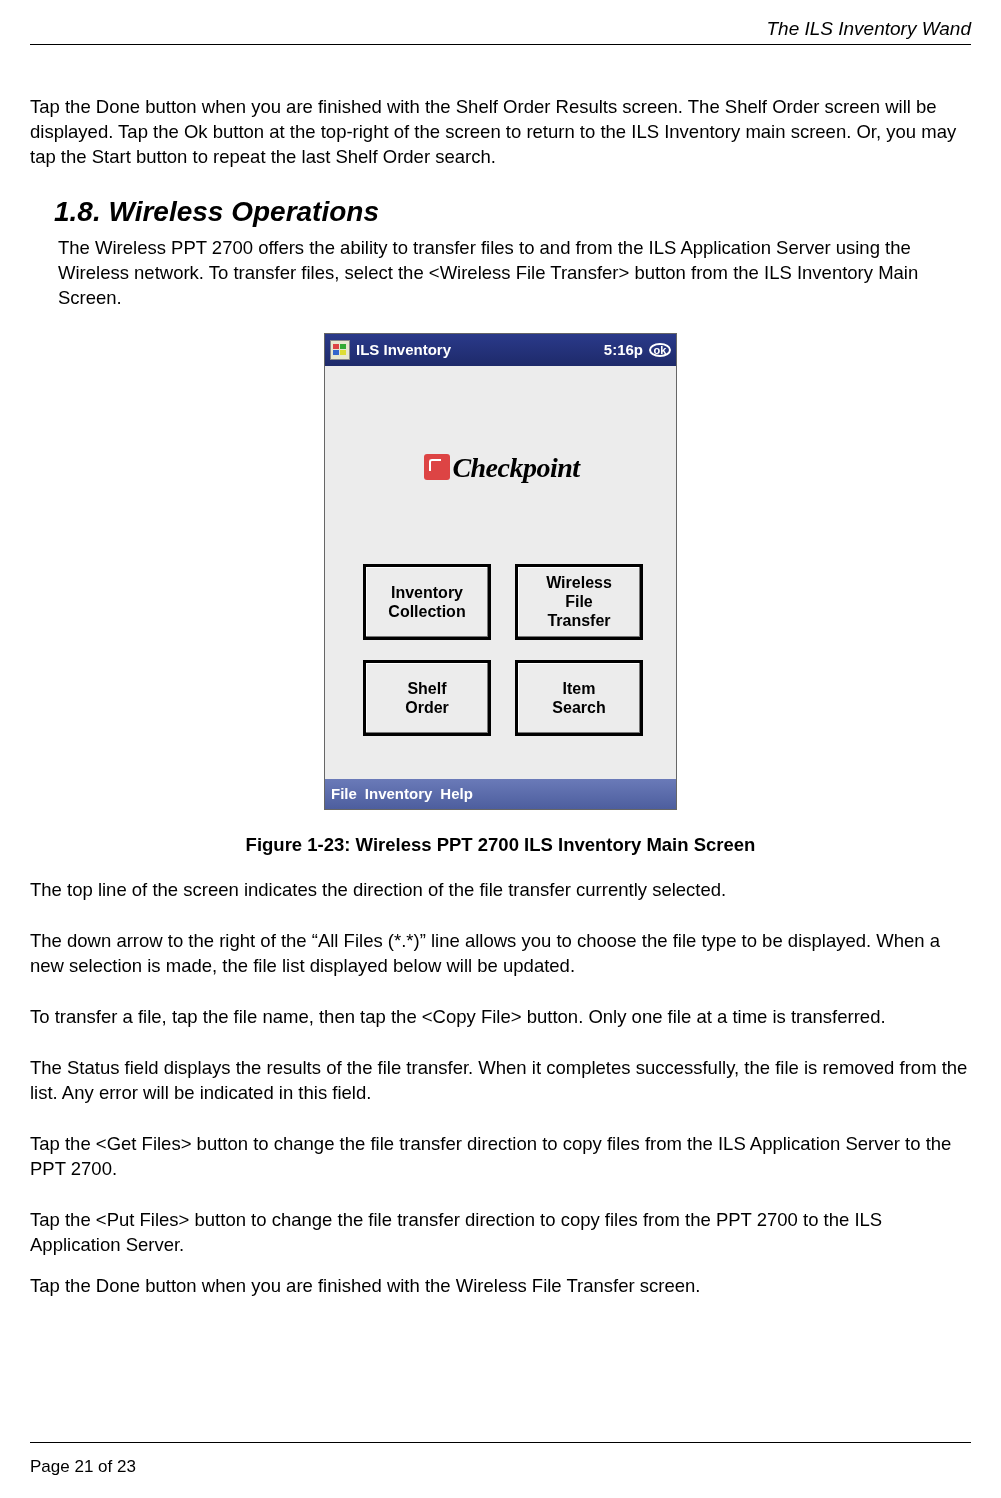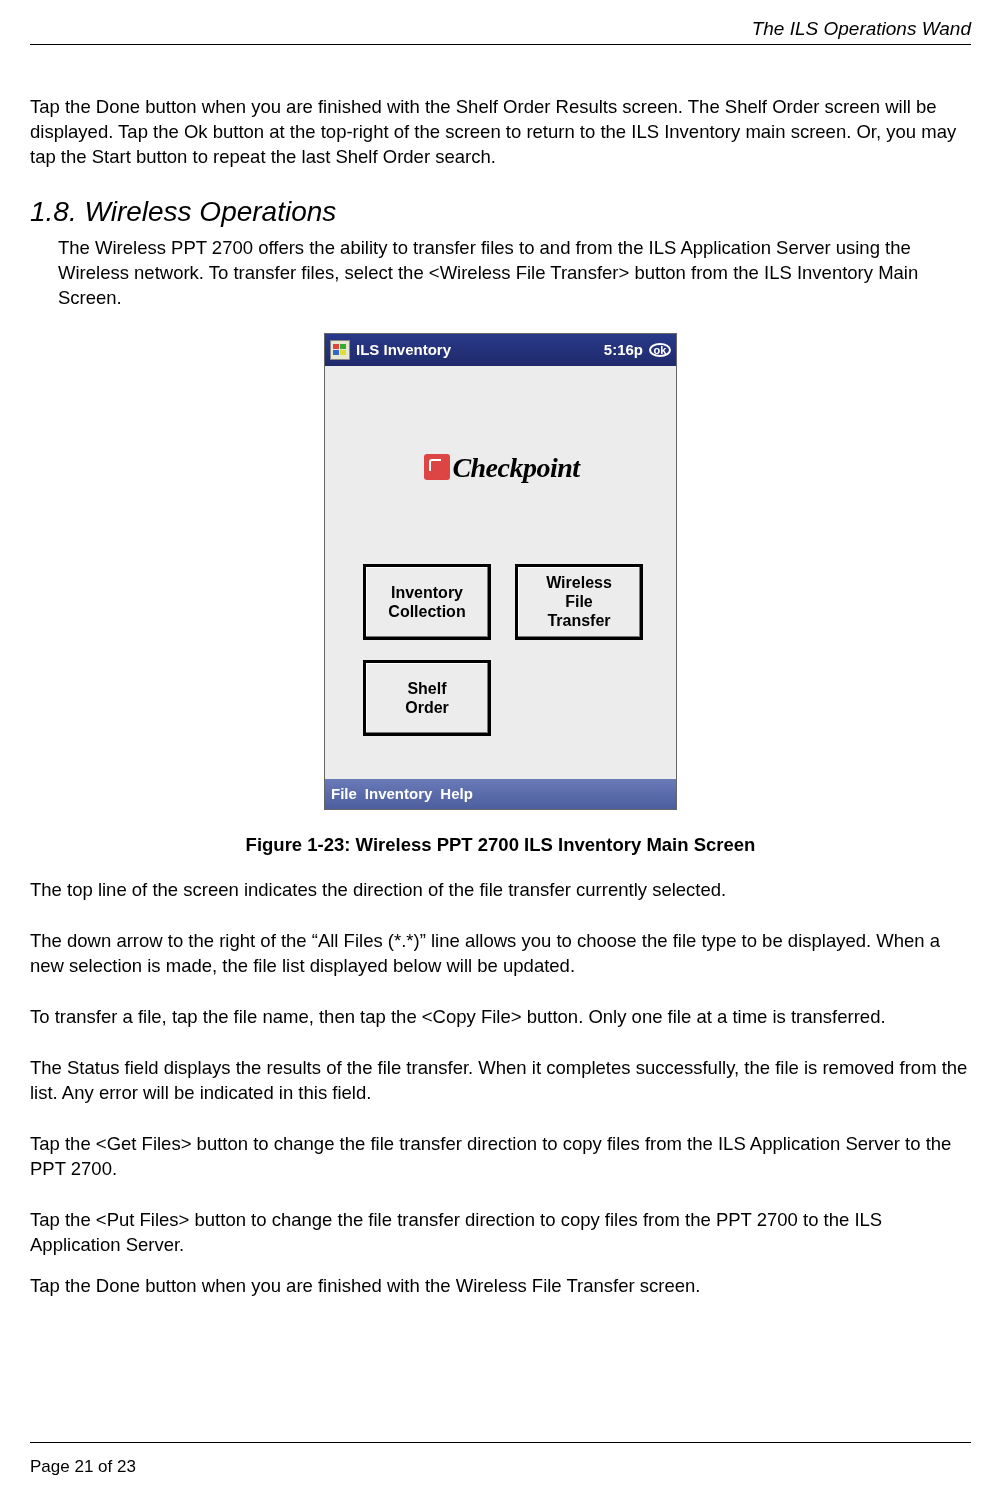--- a/index.html
+++ b/index.html
@@ -25,23 +25,24 @@
       font-style: italic;
       font-size: 19px;
       margin-bottom: 50px;
     }
     .para {
       line-height: 1.35;
       margin-bottom: 26px;
     }
     .section-heading {
       font-style: italic;
-      font-weight: normal;
+      font-weight: bold;
       font-size: 28px;
       margin-bottom: 8px;
+      margin-left: 24px;
     }
     .section-intro {
       line-height: 1.35;
       margin-bottom: 22px;
       margin-left: 28px;
     }
     .figure-wrap {
       text-align: center;
       margin-bottom: 24px;
     }
@@ -184,21 +185,21 @@
       border-top: 1.5px solid #000;
       padding-top: 14px;
       text-align: left;
       font-size: 17px;
     }
   </style>
 </head>
 <body>
 
 <div class="header">
-  <span>The ILS Operations Wand</span>
+  <span>The ILS Inventory Wand</span>
 </div>
 
 <div class="para">Tap the Done button when you are finished with the Shelf Order Results screen. The Shelf Order screen will be displayed. Tap the Ok button at the top-right of the screen to return to the ILS Inventory main screen. Or, you may tap the Start button to repeat the last Shelf Order search.</div>
 
 <div class="section-heading">1.8.  Wireless Operations</div>
 <div class="section-intro">The Wireless PPT 2700 offers the ability to transfer files to and from the ILS Application Server using the Wireless network. To transfer files, select the &lt;Wireless File Transfer&gt; button from the ILS Inventory Main Screen.</div>
 
 <div class="figure-wrap">
   <div class="device-screen">
     <div class="titlebar">
@@ -230,20 +231,24 @@
             <span style="white-space:pre-line">Wireless
 File
 Transfer</span>
           </div>
       </div>
       <div class="buttons-row row2">
         <div class="device-btn">
             <span style="white-space:pre-line">Shelf
 Order</span>
           </div>
+        <div class="device-btn">
+            <span style="white-space:pre-line">Item
+Search</span>
+          </div>
       </div>
     </div>
     <div class="menubar">
       <span>File</span>
       <span>Inventory</span>
       <span>Help</span>
     </div>
   </div>
 </div>
 

